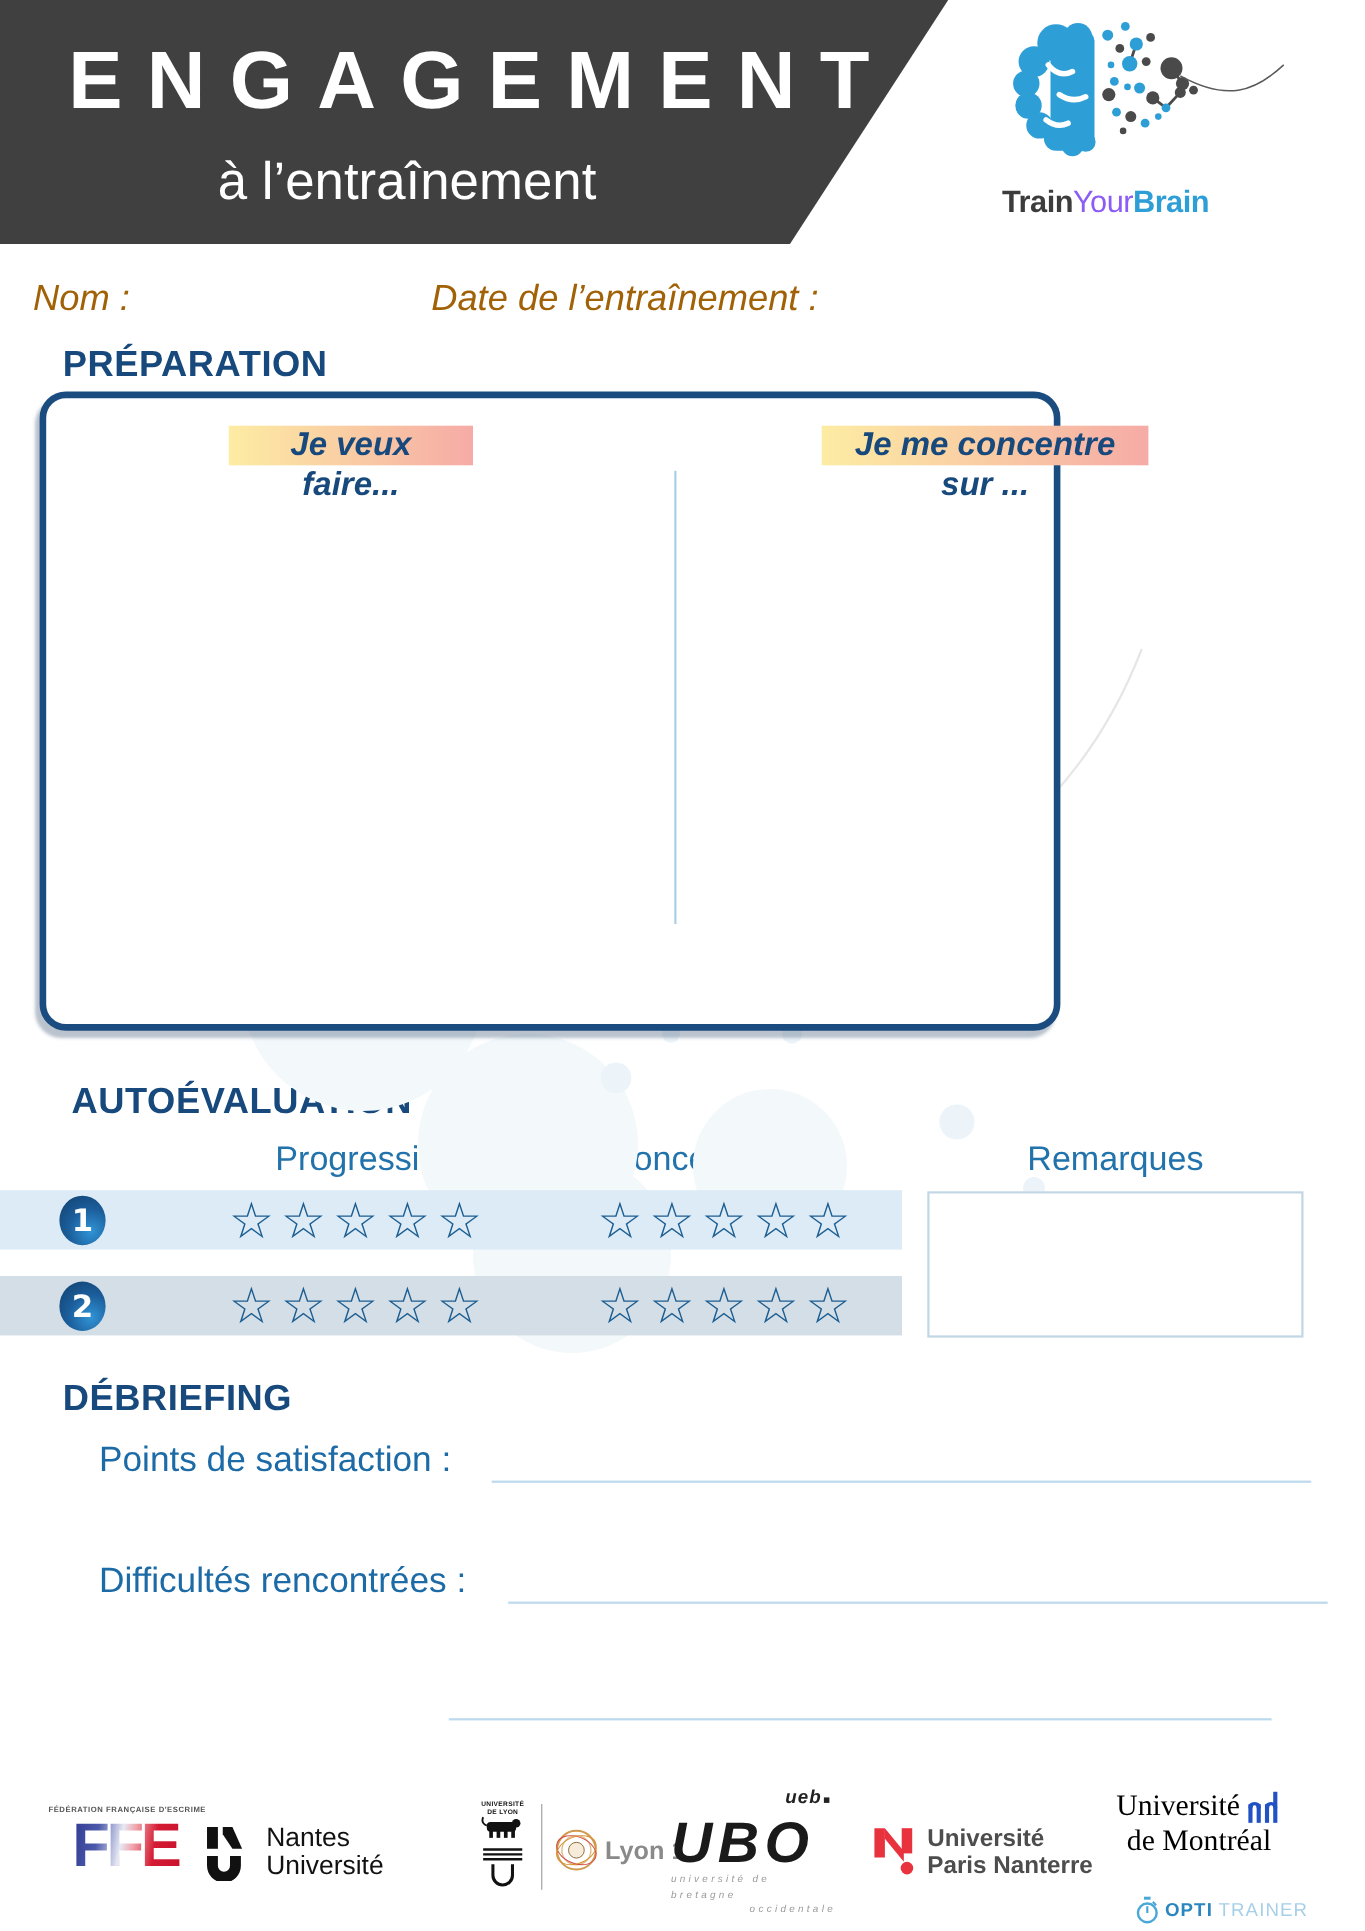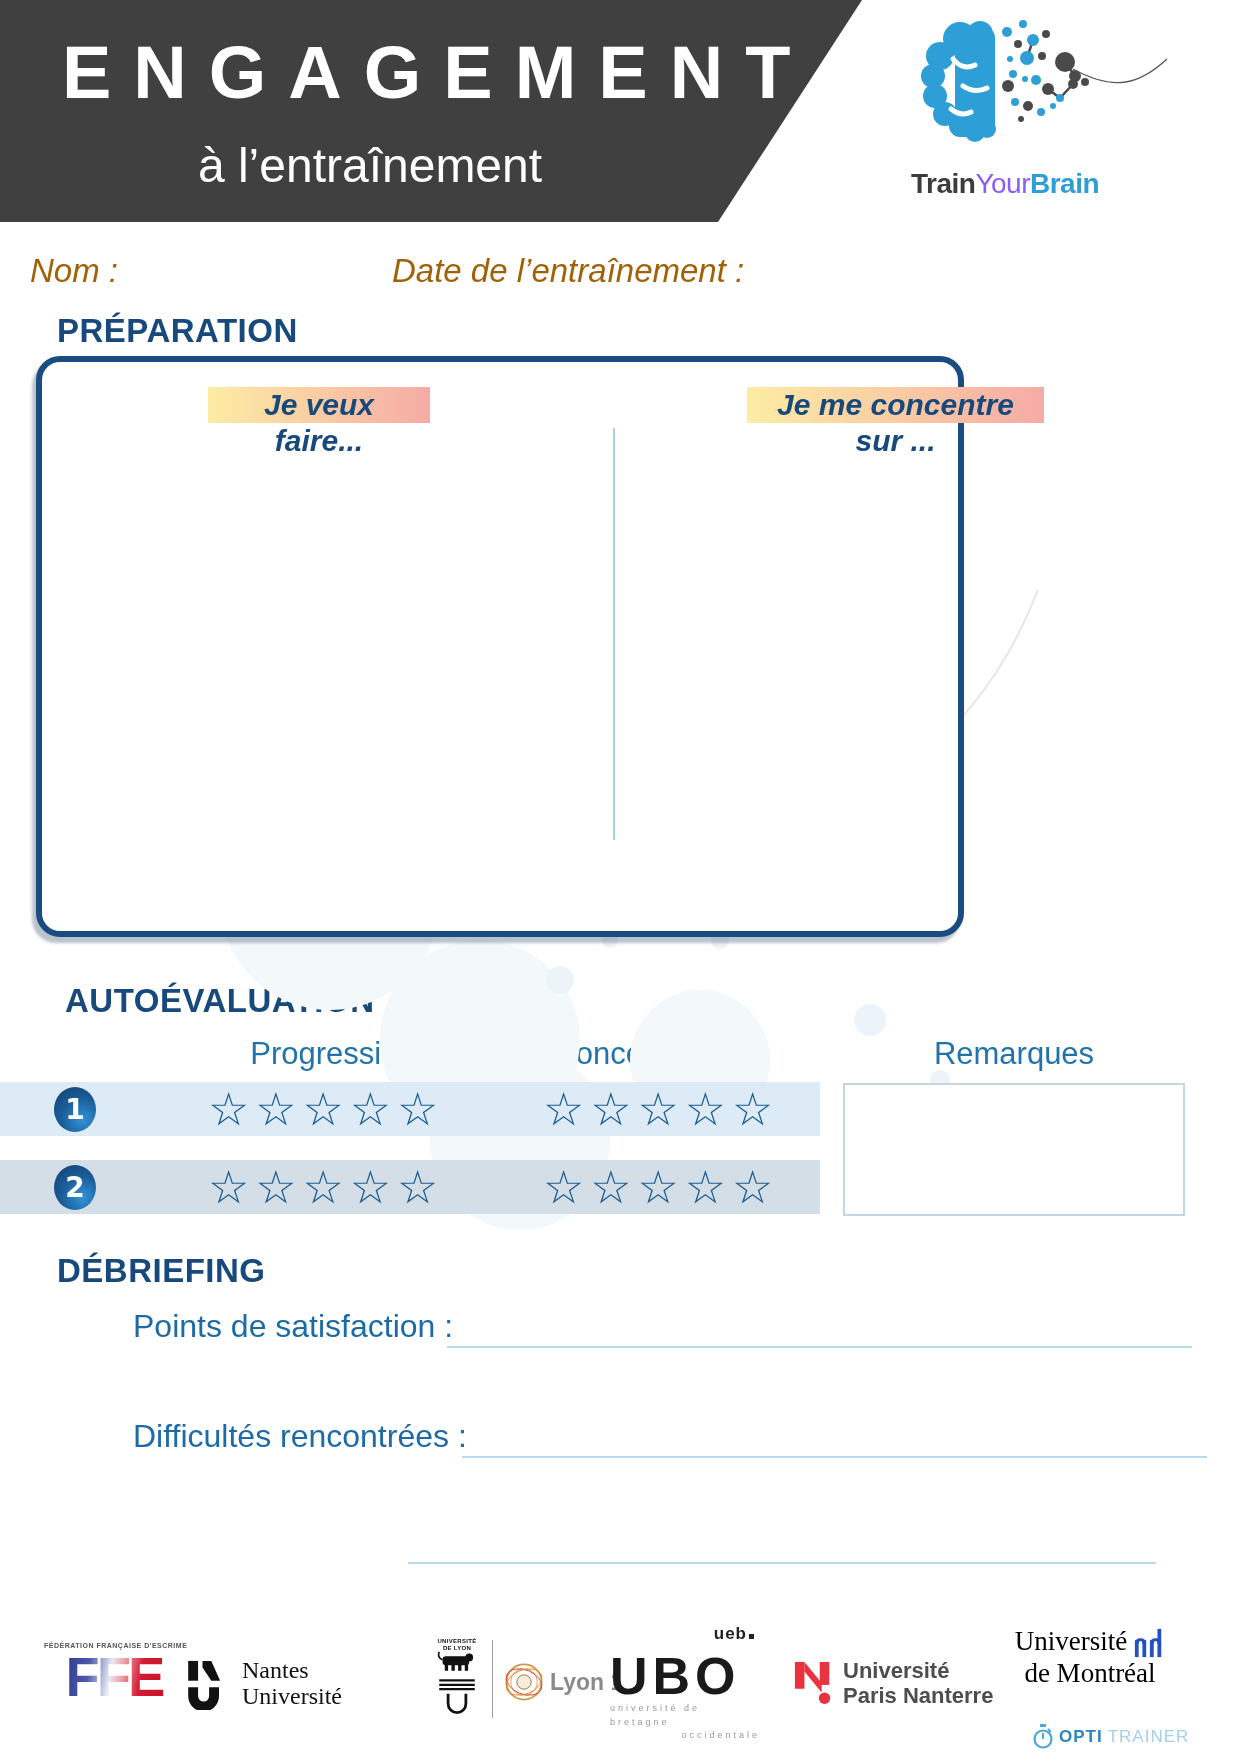--- a/index.html
+++ b/index.html
@@ -79,40 +79,40 @@
     letter-spacing:6px; font-family:"DejaVu Sans", sans-serif;
   }
   .stars-prog{ left:208px; }
   .stars-conc{ left:543px; }
   .remarks-box{
     position:absolute; left:843px; top:1083px; width:342px; height:133px;
     background:#fff; border:2px solid #c2d6e4; z-index:2;
   }
 
   
-  .field-label{ position:absolute; color:#1d6ba6; font-size:32px; z-index:2;margin-left:43px; }
+  .field-label{ position:absolute; color:#1d6ba6; font-size:32px; z-index:2; }
   .fill-line{ position:absolute; height:2px; background:#bcd9ee; z-index:2; }
 
   
   .footer{ position:absolute; left:0; top:1618px; width:1241px; height:137px; z-index:2; }
   .ffe{ position:absolute; left:44px; top:24px; width:140px; text-align:center; }
   .ffe-heading{ font-size:7px; font-weight:700; color:#555; letter-spacing:0.5px; white-space:nowrap; }
   .ffe-letters{
     font-size:56px; font-weight:900; letter-spacing:-3px; line-height:1.0;
     background:linear-gradient(100deg,#27348b 12%,#4d5aab 32%,#e7e9f4 47%,#f0a0a8 55%,#d41b32 68%,#c8102e 90%);
     -webkit-background-clip:text; background-clip:text; color:transparent;
   }
-  .nantes{ position:absolute; left:186px; top:40px; display:flex; align-items:center; gap:12px;font-family:Liberation Serif, serif; }
+  .nantes{ position:absolute; left:186px; top:40px; display:flex; align-items:center; gap:12px; }
   .nantes-text{ font-size:24px; font-weight:500; color:#111; line-height:1.08; }
   .lyon-stack{ position:absolute; left:436px; top:20px; width:42px; text-align:center; }
   .lyon-head{ font-size:6px; font-weight:800; color:#111; line-height:1.1; letter-spacing:0.3px; }
   .lyon-divider{ position:absolute; left:492px; top:22px; width:1px; height:78px; background:#9a9a9a; }
   .lyon1{ position:absolute; left:502px; top:42px; display:flex; align-items:center; gap:4px; }
   .lyon1-label{ font-size:23px; font-weight:700; color:#8a8a8a; }
-  .ubo{ position:absolute; left:610px; top:6px; width:150px; }
+  .ubo{ position:absolute; left:610px; top:6px; width:150px;font-style:italic; }
   .ubo-ueb{ position:absolute; right:6px; top:0; font-size:17px; font-weight:700; color:#222; letter-spacing:1px; }
   .ubo-ueb::after{ content:""; display:inline-block; width:5px; height:5px; background:#222; margin-left:2px; }
   .ubo-letters{ margin-top:26px; font-size:52px; font-weight:900; color:#1a1a1a; letter-spacing:5px; line-height:1.0; }
   .ubo-tag{ font-size:9px; color:#9a9a9a; letter-spacing:3px; line-height:1.5; }
   .ubo-tag2{ text-align:right; }
   .nanterre{ position:absolute; left:793px; top:40px; display:flex; align-items:center; gap:8px; }
   .nanterre-text{ font-size:22px; font-weight:700; color:#4d4d4d; line-height:1.15; }
   .montreal{ position:absolute; left:995px; top:8px; width:190px; text-align:center; font-family:"Liberation Serif", serif; color:#000; }
   .montreal-l1{ font-size:27px; display:flex; align-items:flex-start; justify-content:center; gap:6px; }
   .montreal-l2{ font-size:27px; margin-top:-2px; }

